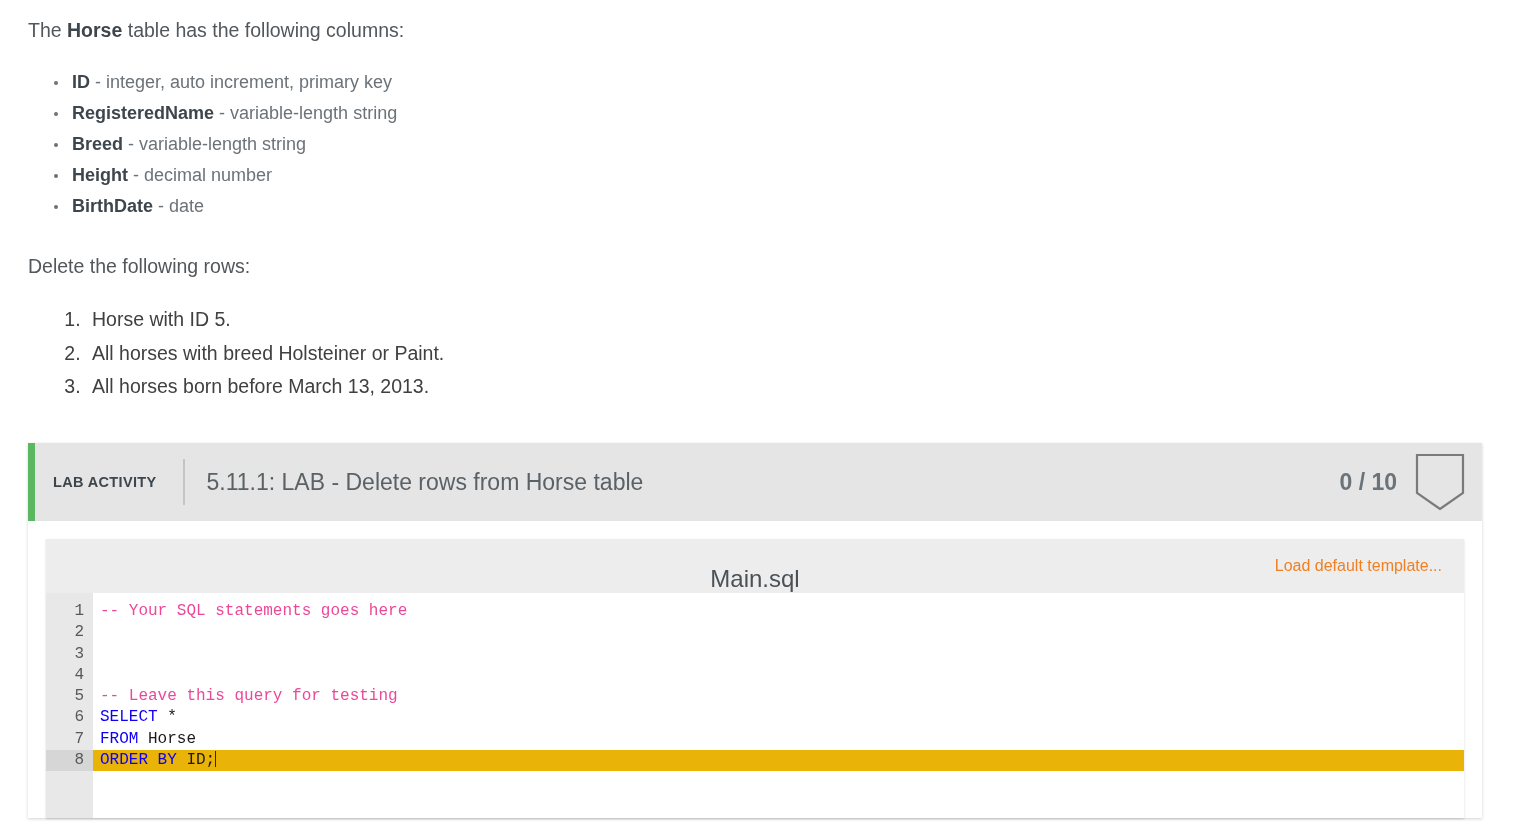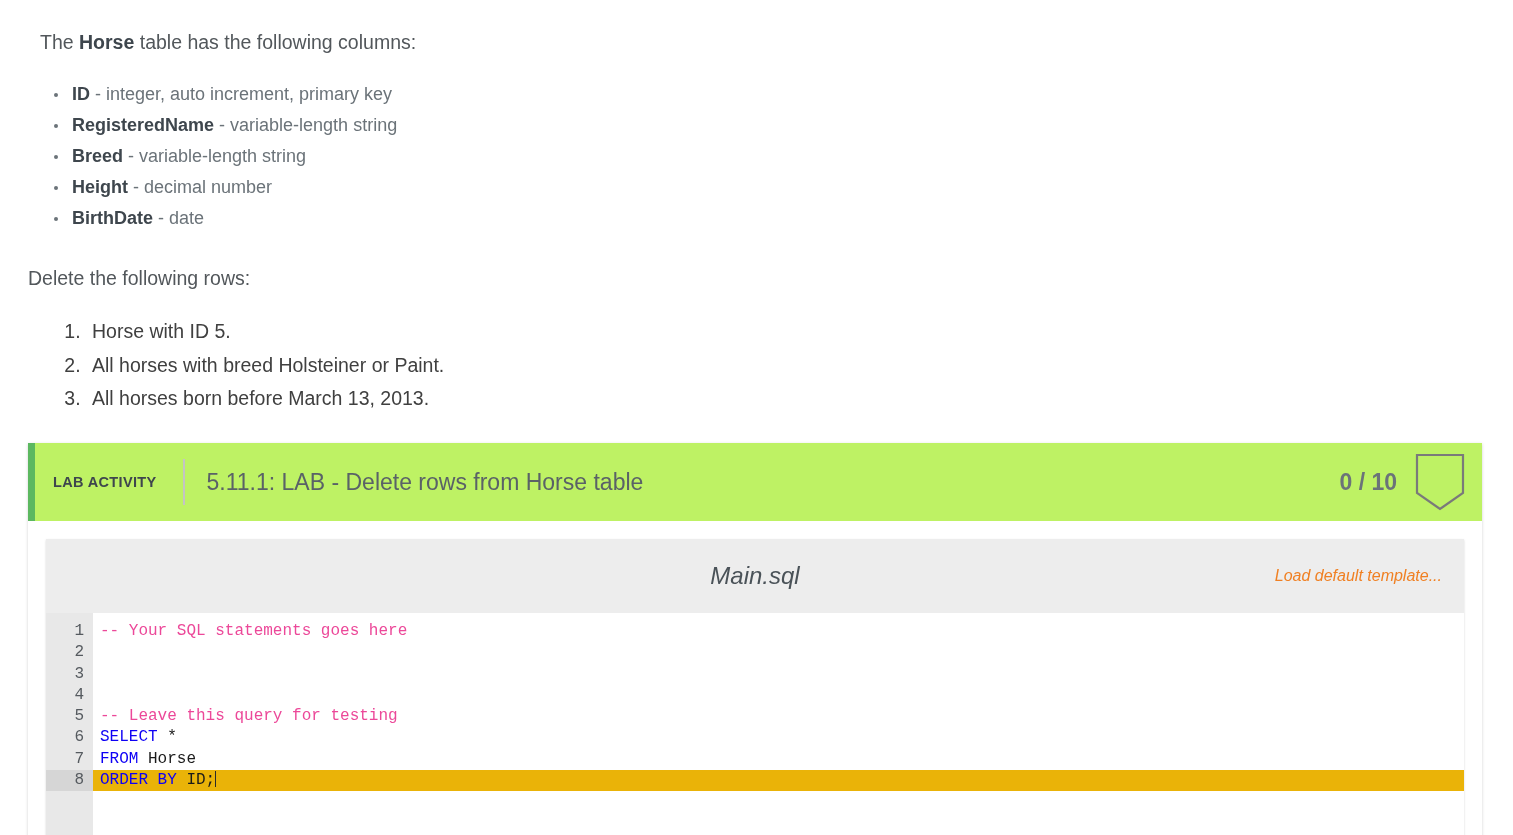--- a/index.html
+++ b/index.html
@@ -23,21 +23,21 @@
   }
 
   
   .prose {
     padding: 16px 28px 0 28px;
     color: #52575b;
     font-size: 19.5px;
     line-height: 1.5;
   }
   .prose p.intro {
-    margin: 12px;
+    margin: 0;
     padding: 0;
     font-size: 19.5px;
     color: #52575b;
   }
   .prose strong { color: #3e464d; font-weight: 700; }
 
   ul.col-list {
     list-style: none;
     margin: 22px 0 0 0;
     padding: 0 0 0 44px;
@@ -87,21 +87,21 @@
     width: 1454px;
     background: #ffffff;
     box-shadow: 0 1px 3px rgba(0,0,0,0.18);
   }
 
   .lab-header {
     position: relative;
     display: flex;
     align-items: center;
     height: 78px;
-    background: #bef264;
+    background: #e5e5e5;
     border-left: 7px solid #5cb860;
     padding-left: 18px;
   }
   .lab-tag {
     font-size: 14.5px;
     font-weight: 700;
     letter-spacing: 0.35px;
     color: #3e464d;
     white-space: nowrap;
   }
@@ -137,26 +137,25 @@
   .editor-wrap {
     padding: 18px 18px 0 18px;
     background: #ffffff;
   }
   .editor-card {
     background: #ffffff;
     box-shadow: 0 1px 2px rgba(0,0,0,0.16);
   }
   .file-bar {
     position: relative;
-    height: 74px;
+    height: 54px;
     background: #ededed;
     display: flex;
-    align-items: center;
+    align-items: flex-end;
     justify-content: center;
-    font-style: italic;
   }
   .file-name {
     font-size: 24px;
     color: #4a5258;
   }
   .load-template {
     position: absolute;
     right: 22px;
     top: 50%;
     transform: translateY(-50%);

